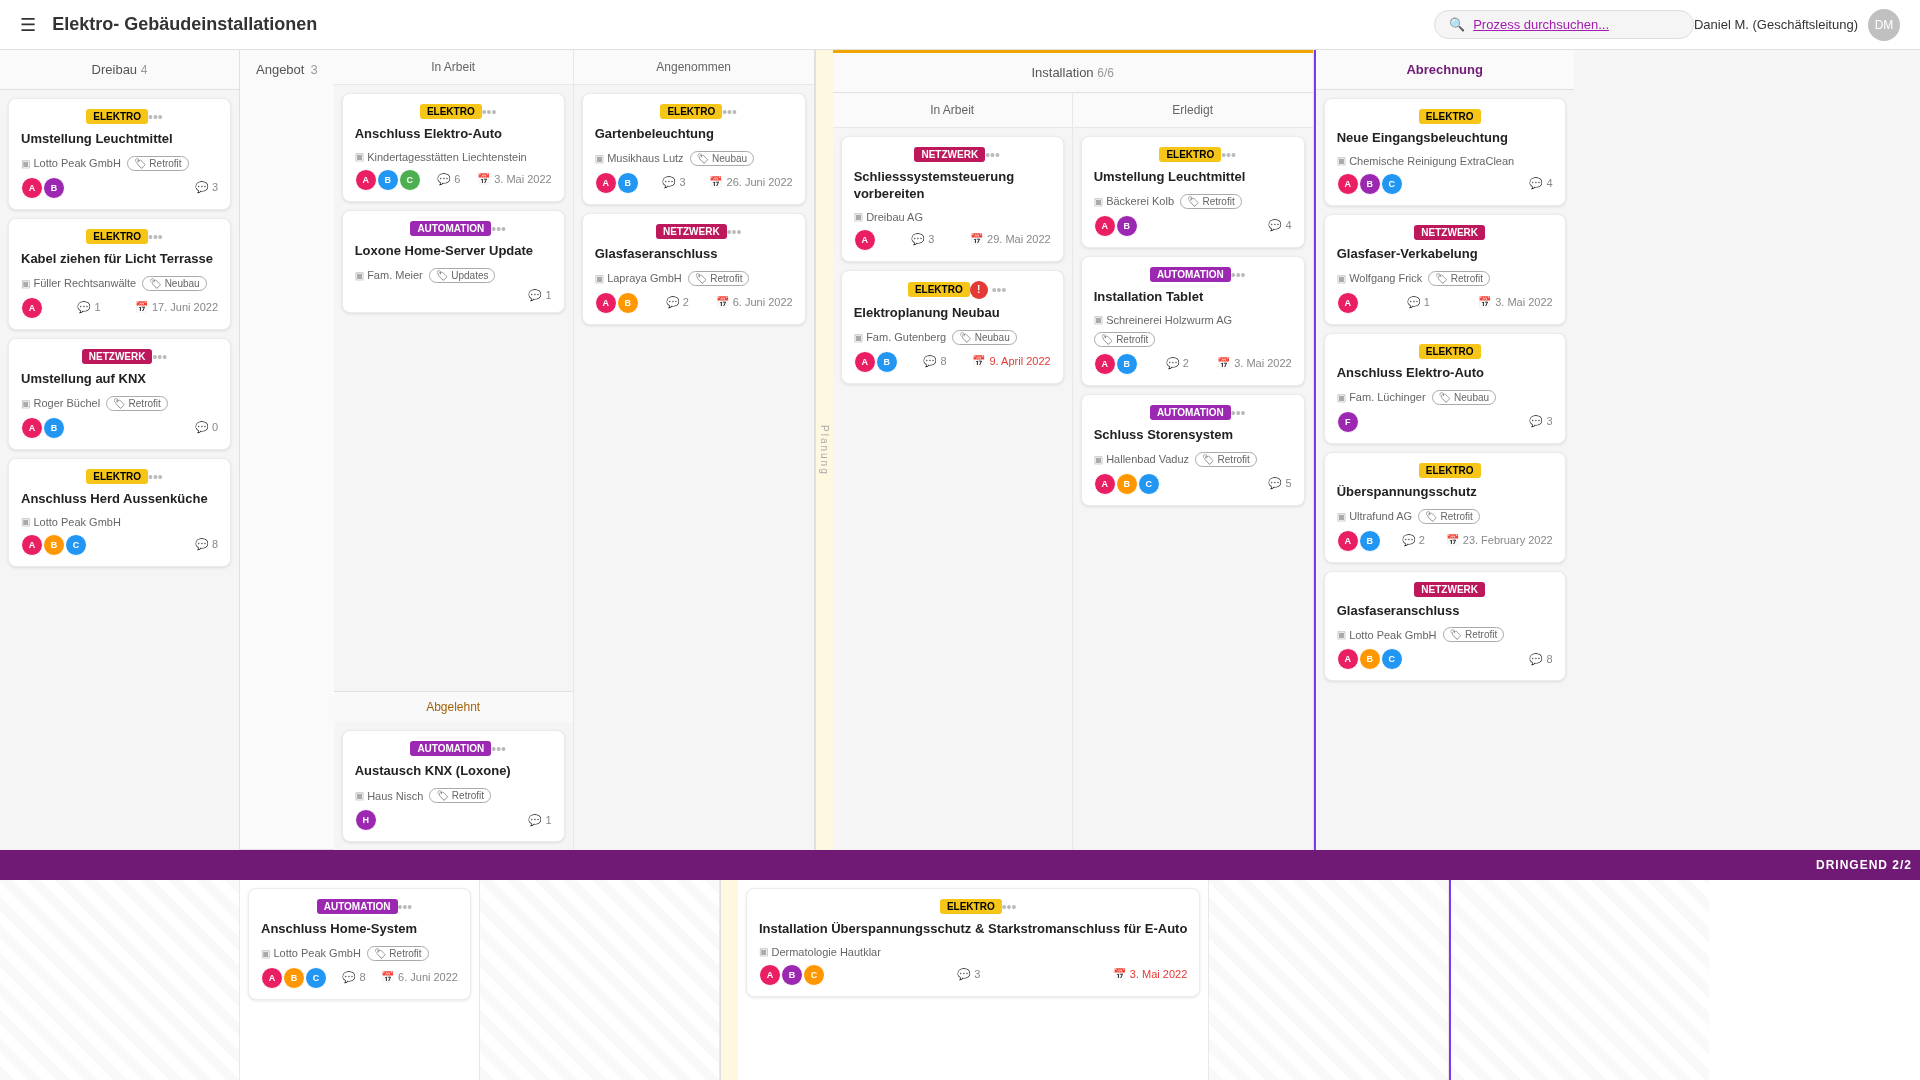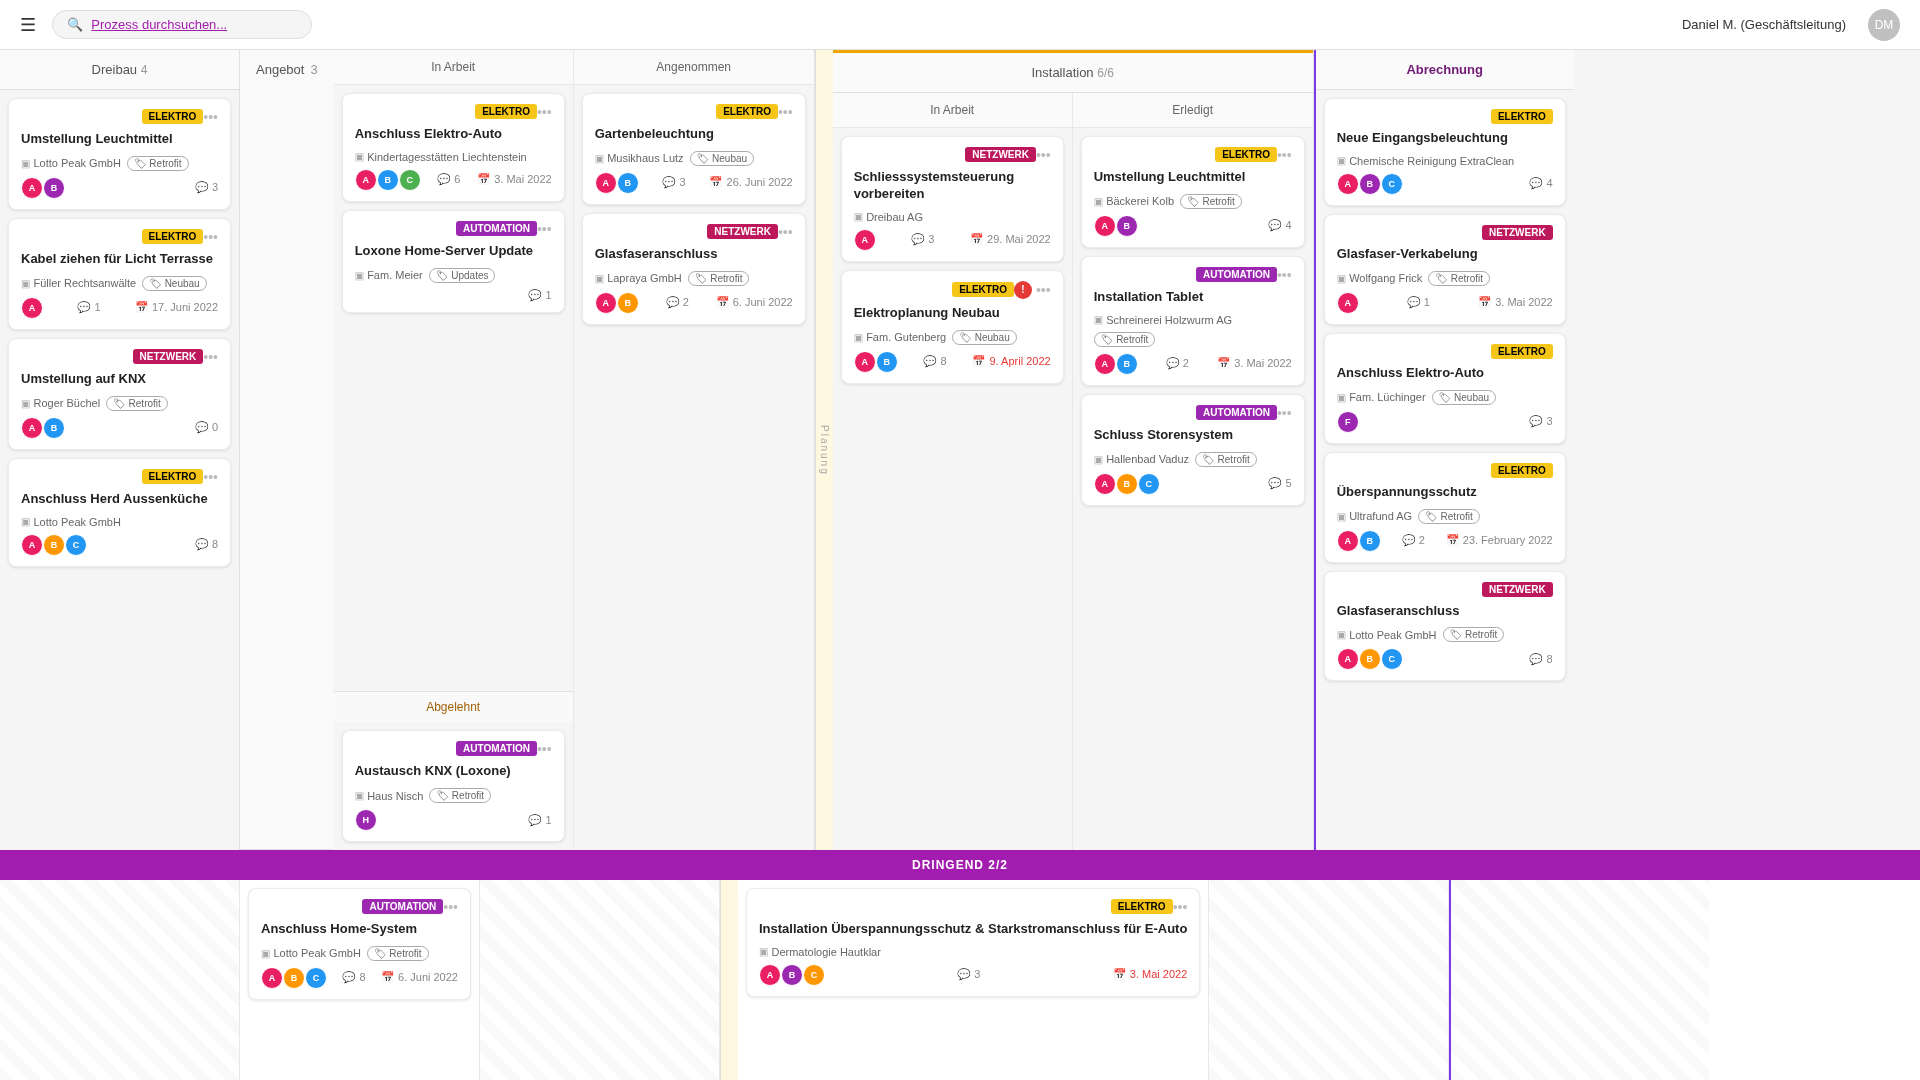--- a/index.html
+++ b/index.html
@@ -11,37 +11,37 @@
       background: #fff; border-bottom: 1px solid #e0e0e0;
       position: sticky; top: 0; z-index: 100;
     }
     .header-menu-icon { font-size: 18px; cursor: pointer; margin-right: 16px; color: #333; }
     .header-title { font-size: 18px; font-weight: 600; color: #333; flex: 1; }
     .header-search {
       display: flex; align-items: center; background: #f5f5f5; border: 1px solid #ddd;
       border-radius: 20px; padding: 6px 14px; width: 260px; color: #999; font-size: 13px;
     }
     .header-search-icon { margin-right: 8px; color: #999; }
-    .header-user { display: flex; align-items: center; gap: 22px; margin-left: auto; justify-content: center; }
+    .header-user { display: flex; align-items: center; gap: 10px; margin-left: auto; justify-content: center; }
     .header-user-name { font-size: 13px; color: #333; }
     .header-avatar { width: 32px; height: 32px; border-radius: 50%; background: #c0c0c0; overflow: hidden; display: flex; align-items: center; justify-content: center; font-size: 12px; color: #fff; }
 
     
     .kanban-col { width: 240px; min-width: 240px; border-right: 1px solid #e8e8e8; display: flex; flex-direction: column; }
     .kanban-col:last-child { border-right: none; }
     .kanban-col-header { padding: 10px 16px; font-size: 12px; color: #666; font-weight: 500; border-bottom: 1px solid #e8e8e8; background: #fafafa; text-align: center; }
     .kanban-col-body { flex: 1; overflow-y: auto; padding: 8px; display: flex; flex-direction: column; gap: 8px; }
 
     
     .card {
       background: #fff; border-radius: 8px; padding: 10px 12px;
       box-shadow: 0 1px 3px rgba(0,0,0,0.1); cursor: pointer;
       border: 1px solid #ebebeb; position: relative;
     }
-    .card-header { display: flex; justify-content: flex-end; align-items: flex-start; margin-bottom: 6px; padding-left: 10px; }
+    .card-header { display: flex; justify-content: center; align-items: flex-start; margin-bottom: 6px; padding-left: 10px; }
     .card-title { font-size: 13px; font-weight: 600; color: #222; margin-bottom: 8px; line-height: 1.3; }
     .card-meta { display: flex; align-items: center; gap: 6px; font-size: 11px; color: #666; margin-bottom: 6px; flex-wrap: wrap; }
     .card-footer { display: flex; align-items: center; justify-content: space-between; margin-top: 6px; }
     .card-avatars { display: flex; gap: -4px; }
     .avatar-sm { width: 22px; height: 22px; border-radius: 50%; display: inline-flex; align-items: center; justify-content: center; font-size: 9px; color: #fff; font-weight: bold; border: 1px solid #fff; }
     .card-comment { display: flex; align-items: center; gap: 3px; font-size: 11px; color: #888; }
     .card-date { font-size: 11px; color: #888; display: flex; align-items: center; gap: 3px; }
     .card-date.overdue { color: #e53935; }
 
     
@@ -51,21 +51,21 @@
     .tag-automation { background: #9c27b0; }
 
     
     .label-badge { font-size: 10px; padding: 1px 6px; border-radius: 10px; border: 1px solid; display: inline-flex; align-items: center; gap: 3px; }
     .label-retrofit { border-color: #aaa; color: #666; }
     .label-neubau { border-color: #aaa; color: #666; }
     .label-updates { border-color: #aaa; color: #666; }
 
     
     .urgent-bar {
-      background: #a21caf; color: #fff; text-align: center;
+      background: #701a75; color: #fff; text-align: right;
       font-size: 12px; font-weight: 700; padding: 8px;
       letter-spacing: 1px;
     }
     .angebot-sub { width: 240px; min-width: 240px; border-right: 1px solid #e8e8e8; display: flex; flex-direction: column; }
     .angebot-sub-header { padding: 10px 16px; font-size: 12px; color: #666; font-weight: 500; border-bottom: 1px solid #e8e8e8; background: #fafafa; text-align: center; }
     .angebot-sub-body { flex: 1; overflow-y: auto; padding: 8px; display: flex; flex-direction: column; gap: 8px; }
 
     
     .installation-group { display: flex; flex-direction: column; min-width: 480px; border-right: 1px solid #e0e0e0; }
     .installation-group-header { padding: 12px; text-align: center; font-size: 13px; color: #555; font-weight: 500; border-bottom: 1px solid #e0e0e0; background: #fafafa; border-top: 3px solid #f0a500; }
@@ -98,20 +98,21 @@
     .dots-menu { cursor: pointer; color: #bbb; font-size: 14px; }
 
     .card-company { display: flex; align-items: center; gap: 3px; font-size: 11px; color: #666; }
     .company-icon { color: #aaa; font-size: 10px; }
   </style>
 </head>
 <body>
 
 <div class="header">
   <span class="header-menu-icon">☰</span>
+  <span class="header-title">Elektro- Gebäudeinstallationen</span>
   <div class="header-search">
     <span class="header-search-icon">🔍</span>
     <span style="color:#a21caf;font-size:13px;text-decoration:underline;">Prozess durchsuchen...</span>
   </div>
   <div class="header-user">
     <span class="header-user-name">Daniel M. (Geschäftsleitung)</span>
     <div class="header-avatar">DM</div>
   </div>
 </div>
 

